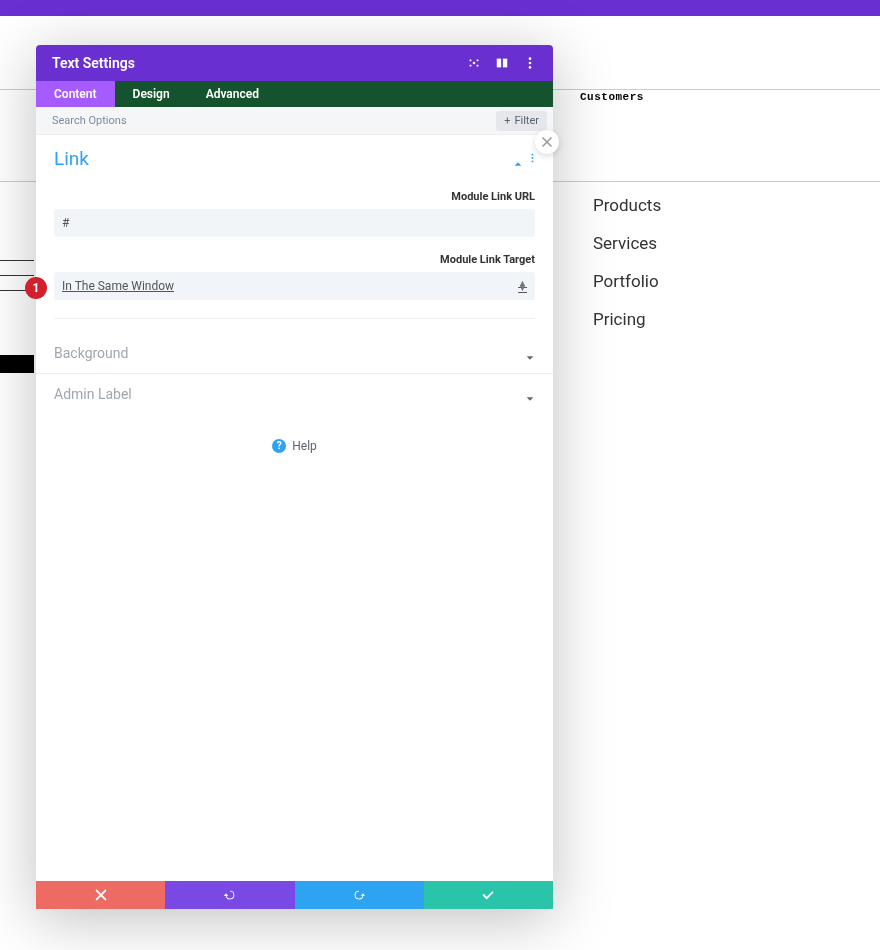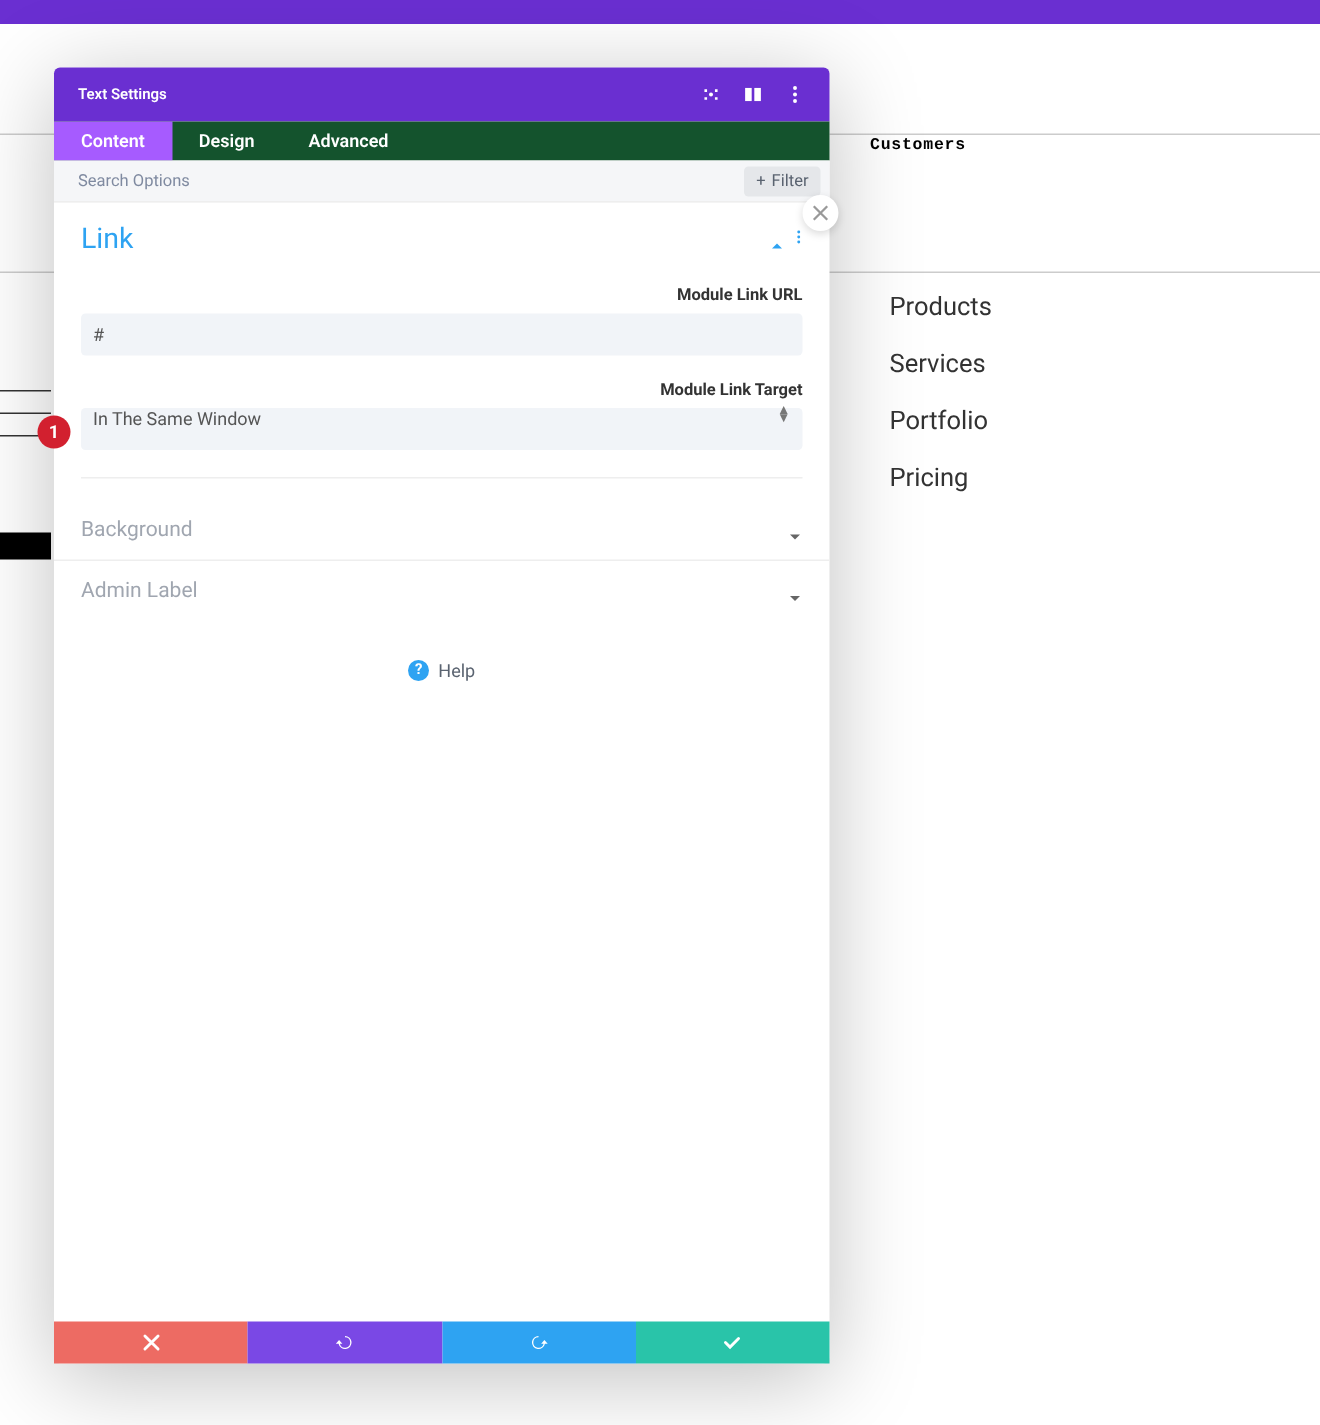--- a/index.html
+++ b/index.html
@@ -16,21 +16,21 @@
     .left-lines { position: absolute; top: 244px; left: 0; width: 34px; }
     .left-lines div { height: 1px; background: #333; margin-bottom: 14px; }
     .left-lines div:nth-child(3) { margin-bottom: 50px; }
     .left-block { position: absolute; top: 339px; left: 0; width: 34px; height: 18px; background: #000; }
 
     .modal { position: absolute; top: 45px; left: 36px; width: 517px; height: 864px; background: #fff; border-radius: 4px; box-shadow: 0 10px 60px rgba(0,0,0,0.25); display: flex; flex-direction: column; overflow: visible; }
     .close-x { position: absolute; top: 85px; right: -6px; width: 24px; height: 24px; border-radius: 50%; background: #fff; display: flex; align-items: center; justify-content: center; box-shadow: 0 2px 6px rgba(0,0,0,0.15); cursor: pointer; }
     .close-x svg { width: 12px; height: 12px; fill: #999; }
 
     .modal-header { height: 36px; background: #6a2fd1; color: #fff; display: flex; align-items: center; padding: 0 16px; border-radius: 4px 4px 0 0; }
-    .modal-title { font-size: 10px; font-weight: 600; flex: 1; }
+    .modal-title { font-size: 14px; font-weight: 600; flex: 1; }
     .header-icons { display: flex; gap: 14px; align-items: center; }
     .header-icons span { cursor: pointer; display: flex; align-items: center; }
     .header-icons svg { width: 14px; height: 14px; fill: #fff; }
 
     .tabs { height: 26px; background: #14532d; display: flex; }
     .tab { padding: 0 18px; font-size: 12px; font-weight: 600; color: #fff; display: flex; align-items: center; cursor: pointer; }
     .tab.active { background: #a65bff; }
 
     .search-row { height: 28px; background: #f5f6f8; display: flex; align-items: center; padding: 0 6px 0 16px; border-bottom: 1px solid #eee; }
     .search-text { font-size: 11px; color: #7f8aa0; flex: 1; }
@@ -44,21 +44,21 @@
     .section-row.expanded .section-title { color: #2ea3f2; }
     .chevron { width: 10px; height: 10px; }
     .chevron svg { width: 10px; height: 10px; fill: #666; }
     .section-row.expanded .chevron svg { fill: #2ea3f2; }
     .section-row .dots-icon { margin-left: 8px; width: 4px; }
     .section-row .dots-icon svg { width: 3px; height: 12px; fill: #2ea3f2; }
 
     .section-content { padding: 0 18px 14px; }
     .field-label { font-size: 11px; font-weight: 700; color: #333; margin-bottom: 6px; margin-top: 8px; text-align: right; }
     .text-input { width: 100%; height: 28px; background: #f1f4f8; border: none; border-radius: 3px; padding: 0 8px; font-size: 12px; color: #555; outline: none; }
-    .select-input { width: 100%; height: 28px; background: #f1f4f8; border: none; border-radius: 3px; padding: 0 8px; font-size: 12px; color: #555; outline: none; position: relative; display: flex; justify-content: space-between; cursor: pointer; }
+    .select-input { width: 100%; height: 28px; background: #f1f4f8; border: none; border-radius: 3px; padding: 0 8px; font-size: 12px; color: #555; outline: none; position: relative; display: flex; align-items: center; justify-content: space-between; cursor: pointer; text-decoration: underline; }
     .select-arrows { font-size: 9px; color: #777; line-height: 5px; display: flex; flex-direction: column; }
     .section-content .divider { height: 1px; background: #eee; margin-top: 18px; }
 
     .help-row { text-align: center; padding: 24px 0; font-size: 12px; color: #5a6370; }
     .help-row span { display: inline-flex; align-items: center; gap: 6px; cursor: pointer; }
     .help-icon { width: 14px; height: 14px; border-radius: 50%; background: #2ea3f2; color: #fff; font-size: 10px; font-weight: 700; display: inline-flex; align-items: center; justify-content: center; }
 
     .badge-1 { position: absolute; top: 232px; left: -11px; width: 22px; height: 22px; border-radius: 50%; background: #d2202f; color: #fff; font-size: 12px; font-weight: 700; display: flex; align-items: center; justify-content: center; z-index: 10; }
 
     .modal-footer { height: 28px; display: flex; }

